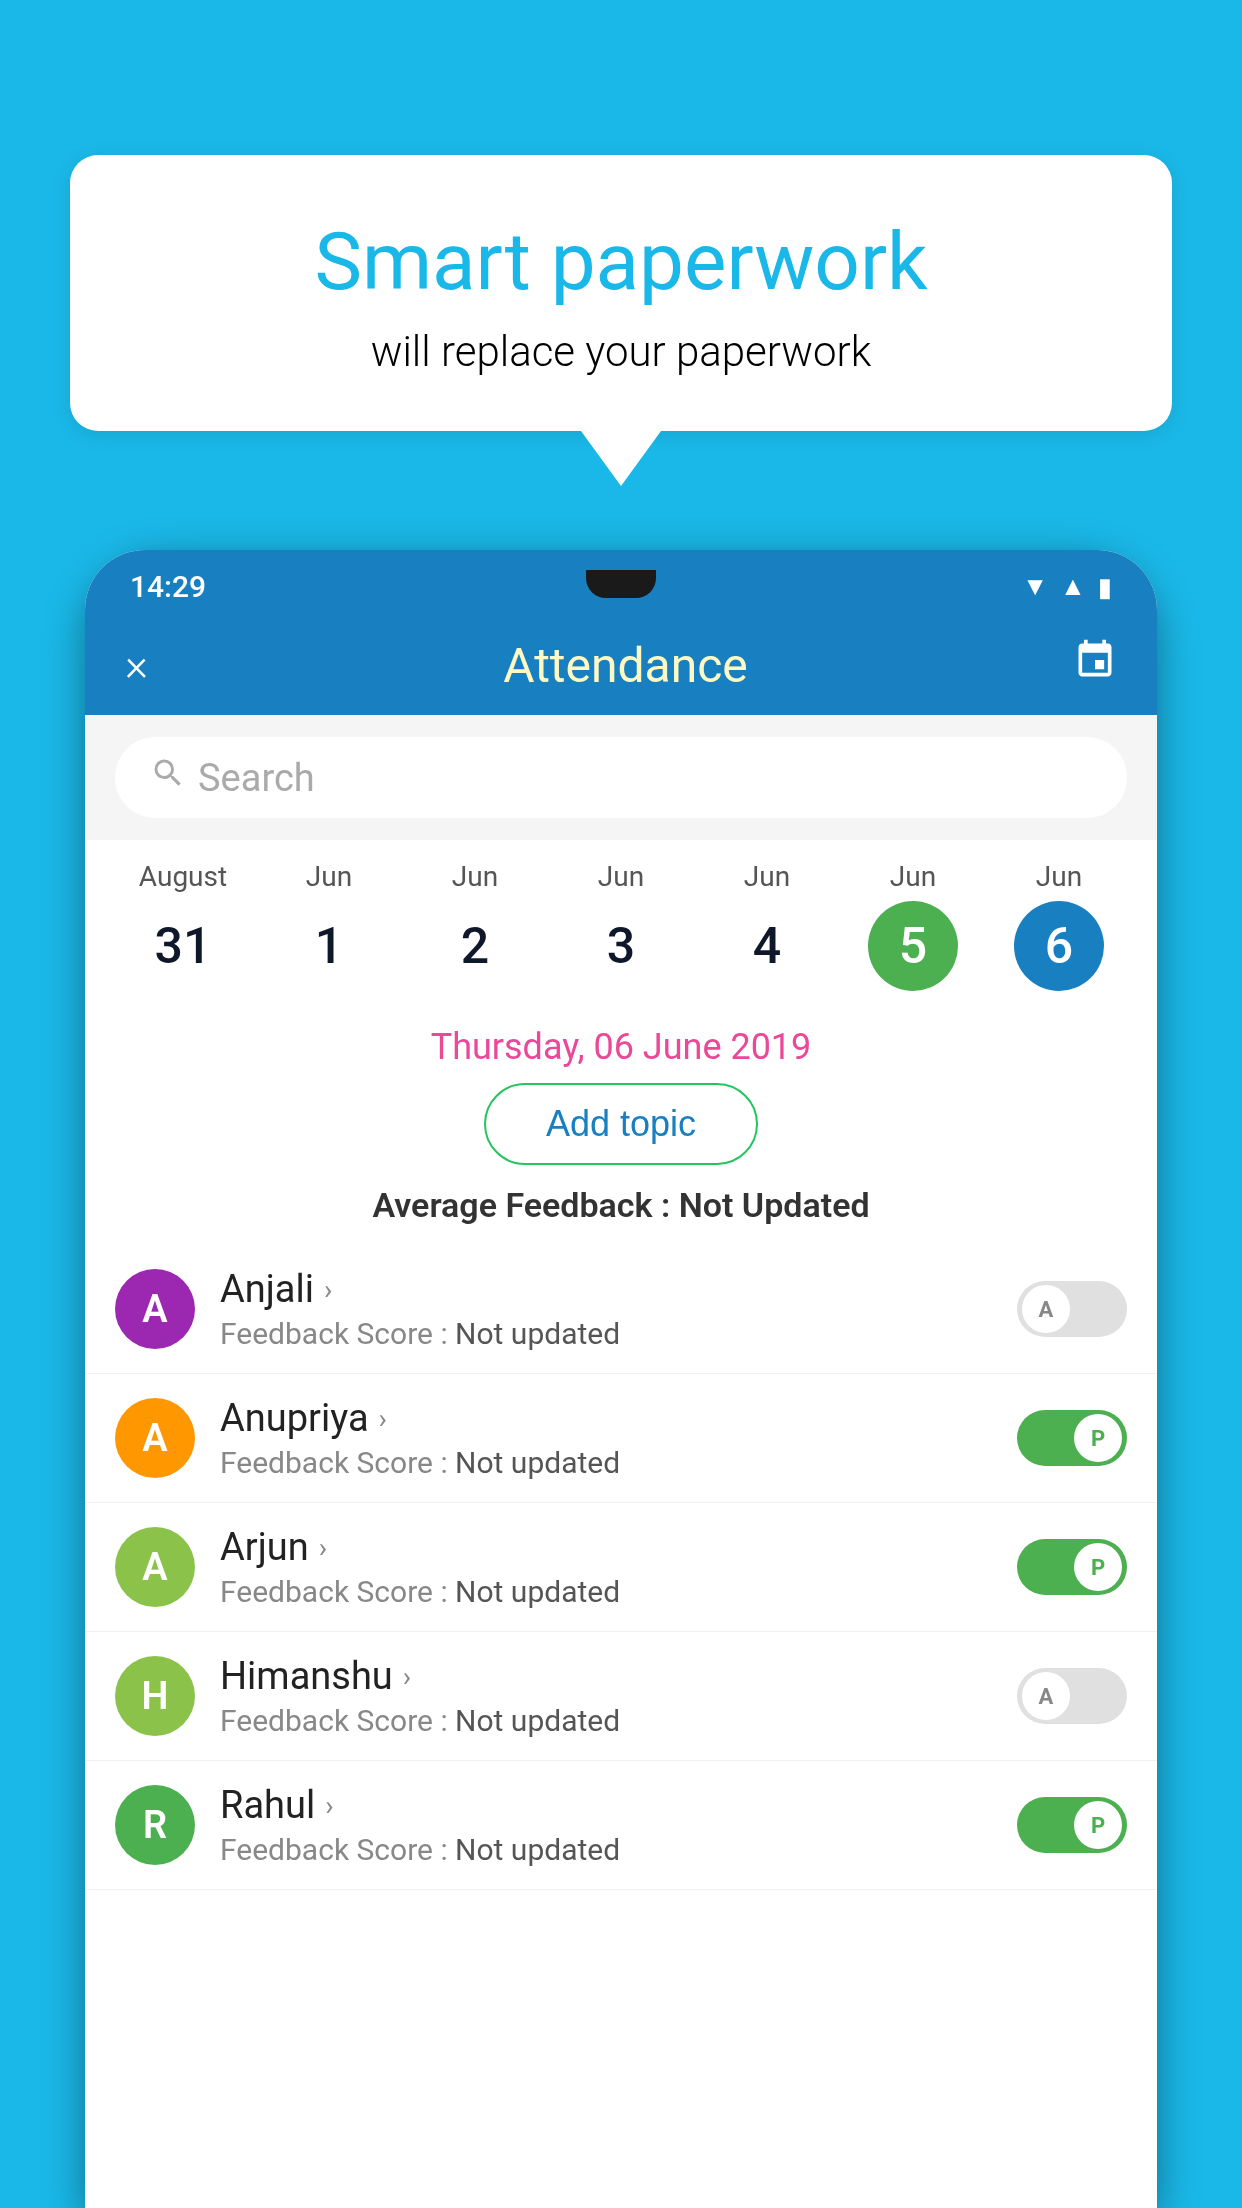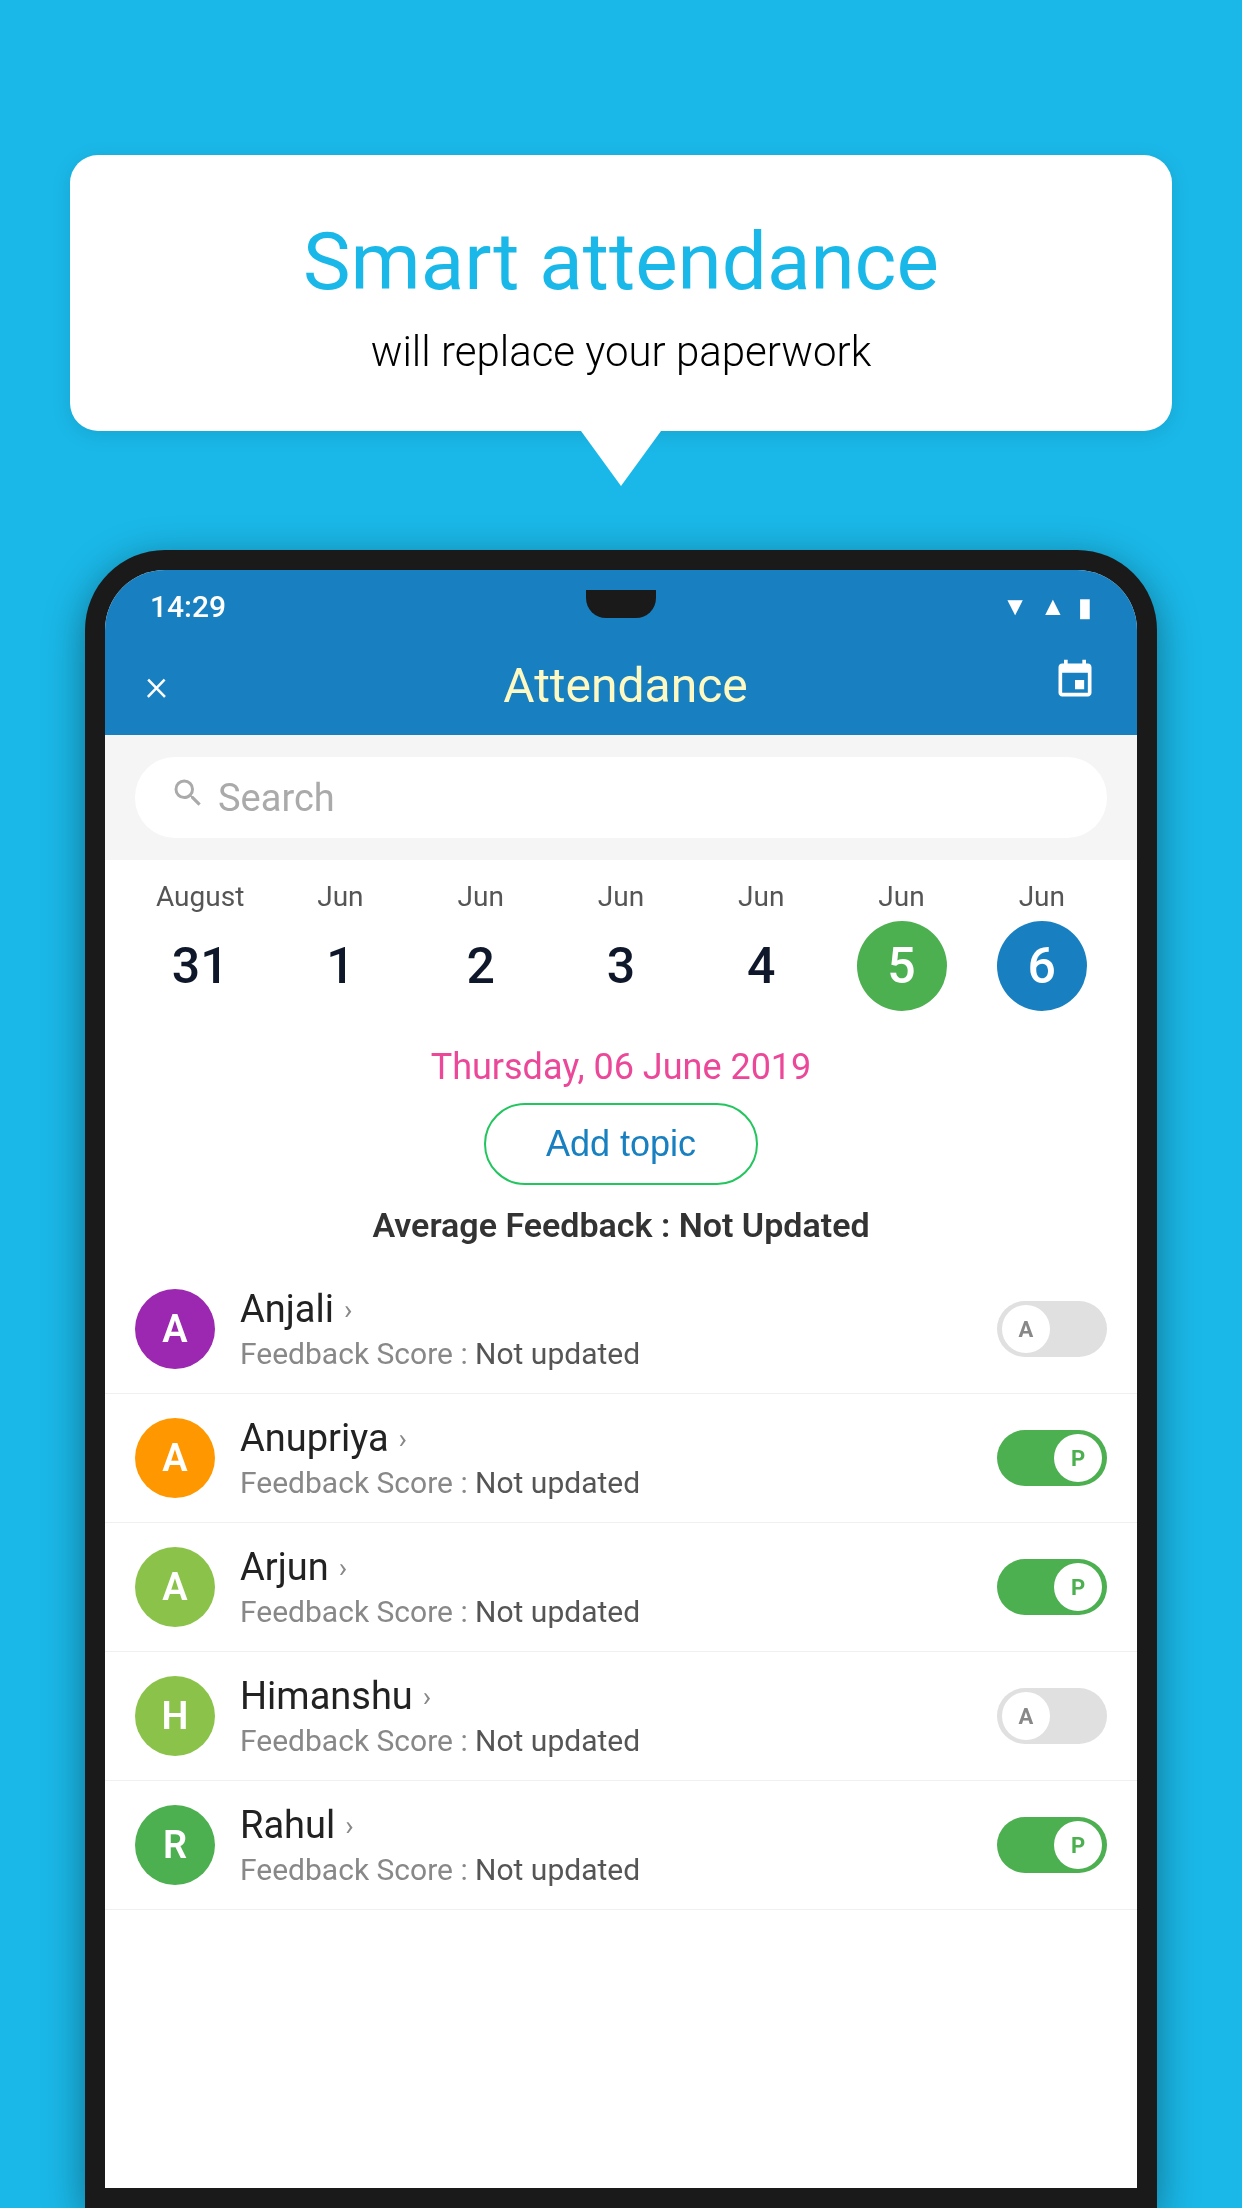--- a/index.html
+++ b/index.html
@@ -51,21 +51,20 @@
 
     
     .phone-frame {
       position: absolute;
       top: 550px;
       left: 85px;
       right: 85px;
       bottom: 0;
       background: #1a1a1a;
       border-radius: 80px 80px 0 0;
-      padding: 20px;
       box-shadow: 0 10px 40px rgba(0,0,0,0.4);
     }
     .phone-screen {
       background: white;
       border-radius: 60px 60px 0 0;
       overflow: hidden;
       height: 100%;
       display: flex;
       flex-direction: column;
     }
@@ -318,21 +317,21 @@
     .toggle.present .toggle-knob {
       color: #4caf50;
       right: 5px;
     }
   </style>
 </head>
 <body>
 
 <div class="speech-bubble-wrapper">
   <div class="speech-bubble">
-    <div class="speech-bubble-title">Smart attendance</div>
+    <div class="speech-bubble-title">Smart paperwork</div>
     <div class="speech-bubble-subtitle">will replace your paperwork</div>
   </div>
   <div class="speech-bubble-tail"></div>
 </div>
 
 <div class="phone-frame">
   <div class="phone-screen">
 
     <div class="status-bar" style="position:relative;">
       <div class="notch"></div>

